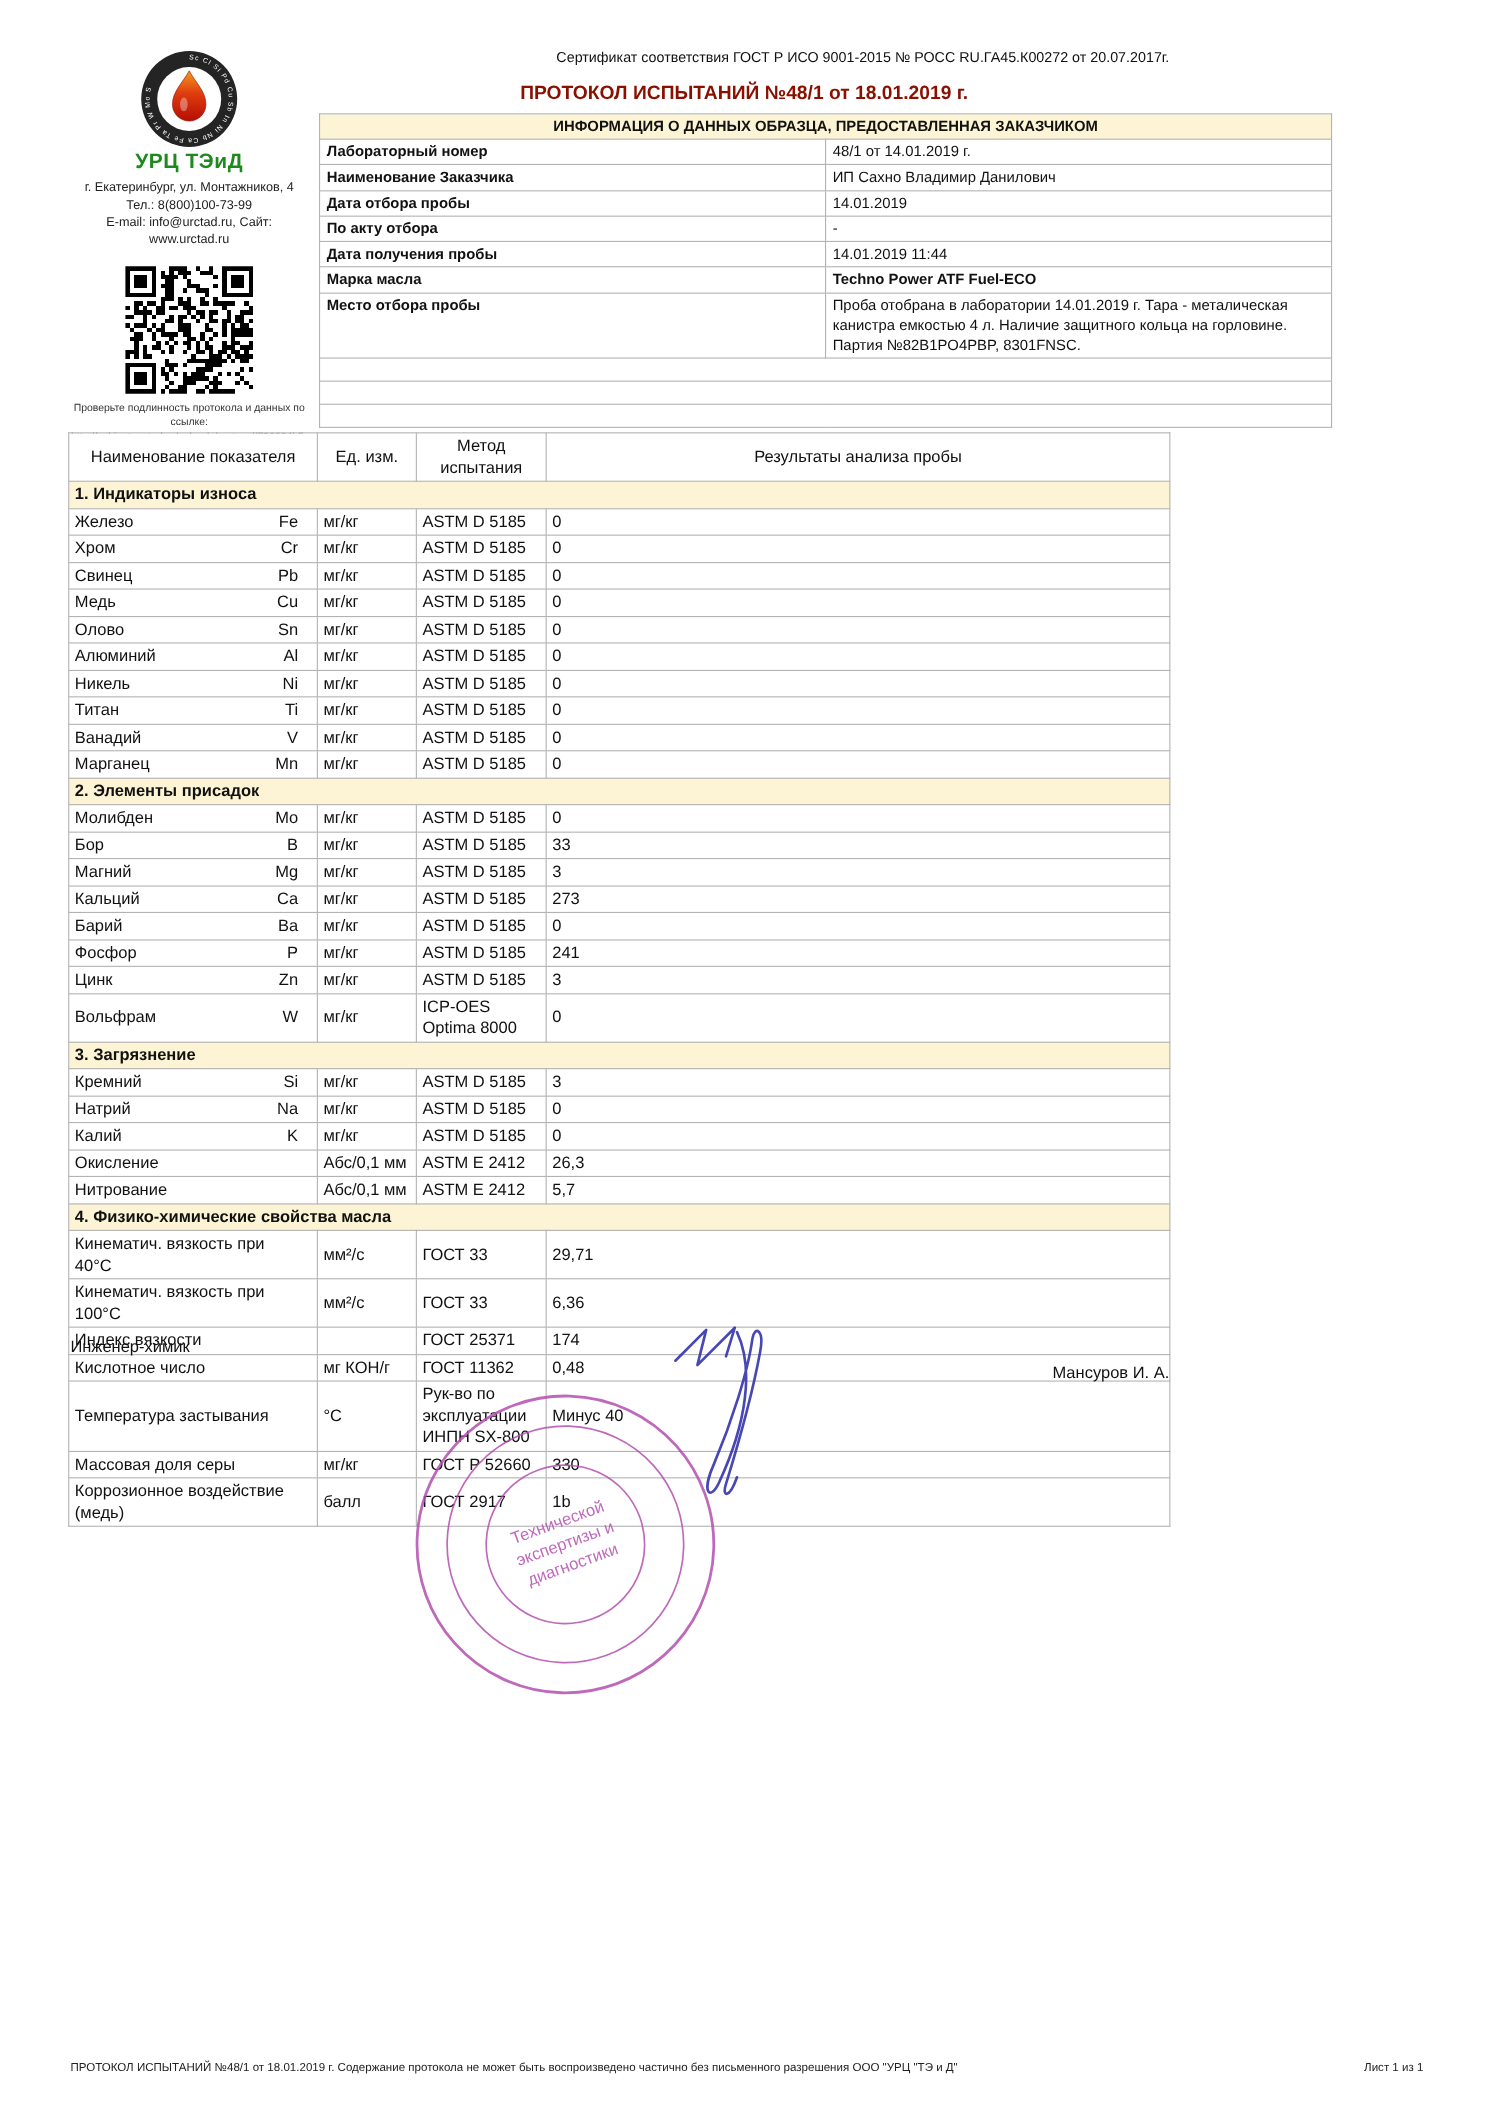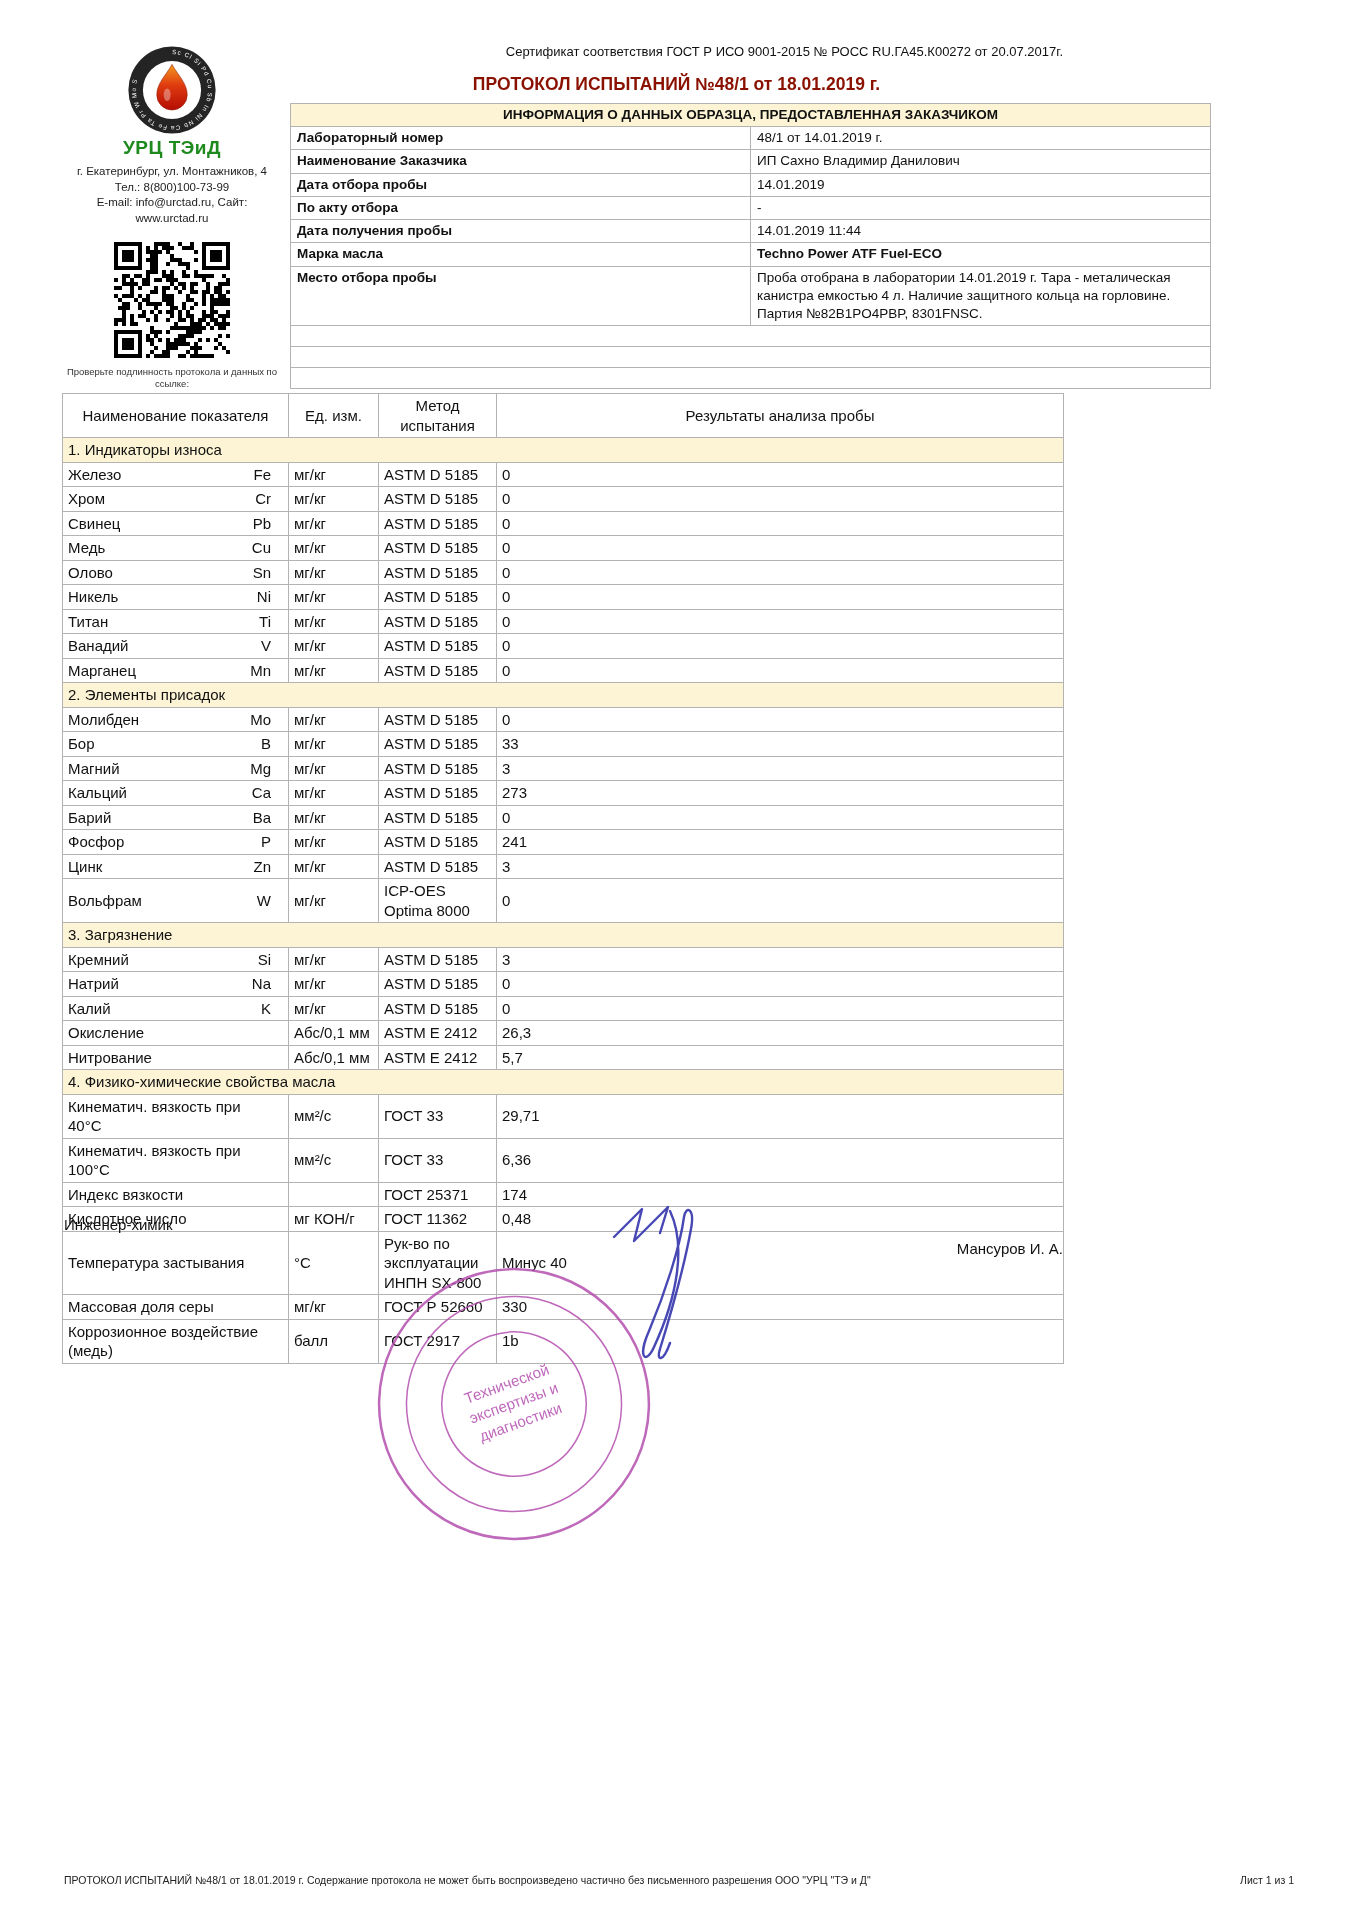--- a/index.html
+++ b/index.html
@@ -27,21 +27,21 @@
   .info-title{background:var(--section-bg,#fdf5d7);font-weight:bold;text-align:center;font-size:13.5px;}
   .info-label{width:212px;font-weight:bold;}
   .info-table tr{height:21px;}
   .empty-row td{height:14px;}
   .bold-value{font-weight:bold;}
 
   
   .results{position:absolute;left:62px;top:393px;width:1001px;font-size:15px;table-layout:fixed;}
   .results th,.results td{border:1px solid var(--border,#b3b3b3);padding:2px 5px;vertical-align:middle;line-height:1.3;}
   .results thead th{font-weight:normal;text-align:center;height:38px;background:#fff;}
-  .section-row td{background:var(--section-bg,#fdf5d7);font-weight:normal;}
+  .section-row td{background:var(--section-bg,#fdf5d7);font-weight:bold;}
   .name-wrap{display:flex;justify-content:space-between;align-items:center;}
   .sym{margin-right:12px;}
   .results tbody tr{height:21px;}
 
   
   .signoff-left{position:absolute;left:64px;top:1216px;font-size:15px;}
   .signoff-right{position:absolute;left:925px;top:1240px;width:138px;text-align:right;font-size:15px;}
 
   .sig-svg{position:absolute;left:608px;top:1195px;width:130px;height:170px;}
   .sig-svg path{stroke:var(--signature,#3434ad);stroke-width:2.4;fill:none;stroke-linecap:round;stroke-linejoin:round;opacity:.9;}
@@ -536,20 +536,31 @@
       <div class="name-wrap">
         <span>Олово</span>
         <span class="sym">Sn</span>
       </div>
     </td>
     <td>мг/кг</td>
     <td>ASTM D 5185</td>
     <td>0</td>
   </tr>
 
+  <tr>
+    <td>
+      <div class="name-wrap">
+        <span>Алюминий</span>
+        <span class="sym">Al</span>
+      </div>
+    </td>
+    <td>мг/кг</td>
+    <td>ASTM D 5185</td>
+    <td>0</td>
+  </tr>
 
   <tr>
     <td>
       <div class="name-wrap">
         <span>Никель</span>
         <span class="sym">Ni</span>
       </div>
     </td>
     <td>мг/кг</td>
     <td>ASTM D 5185</td>

